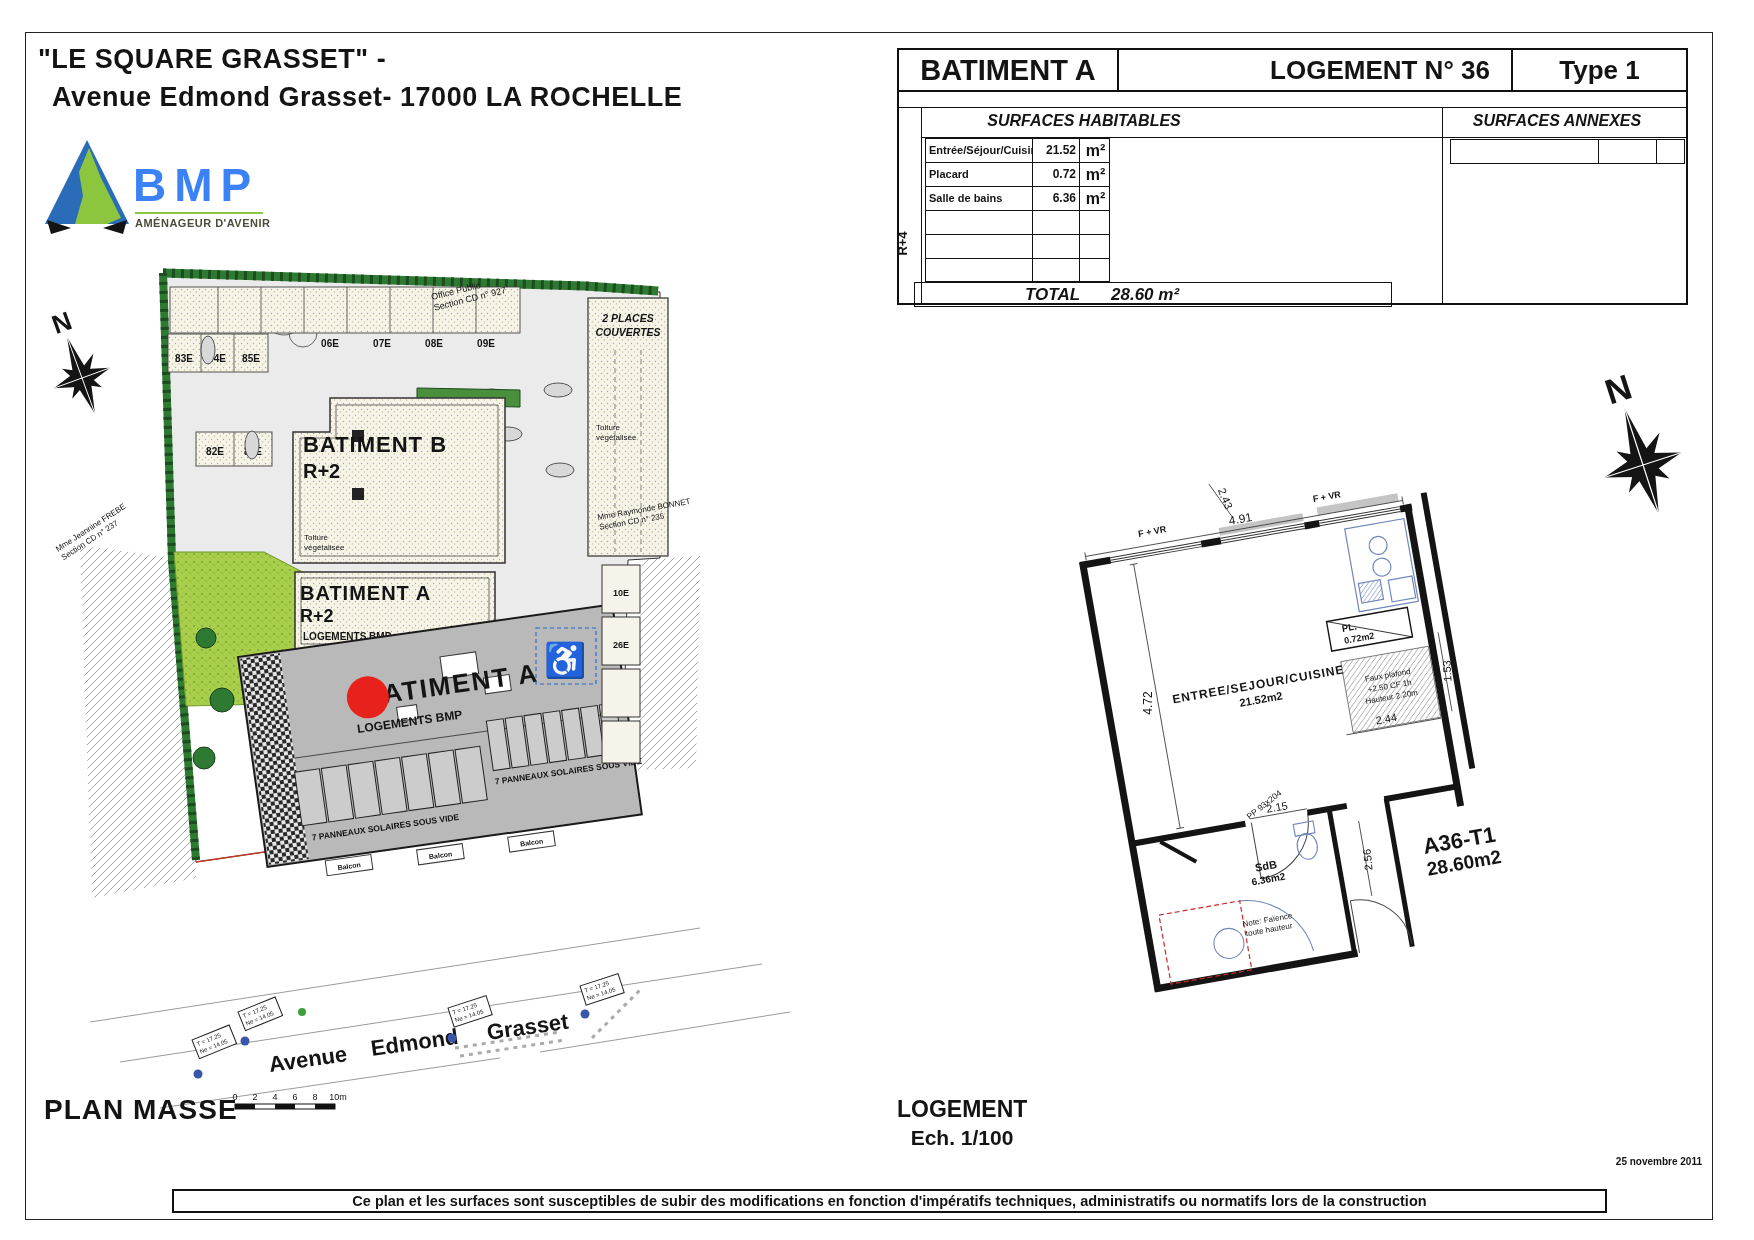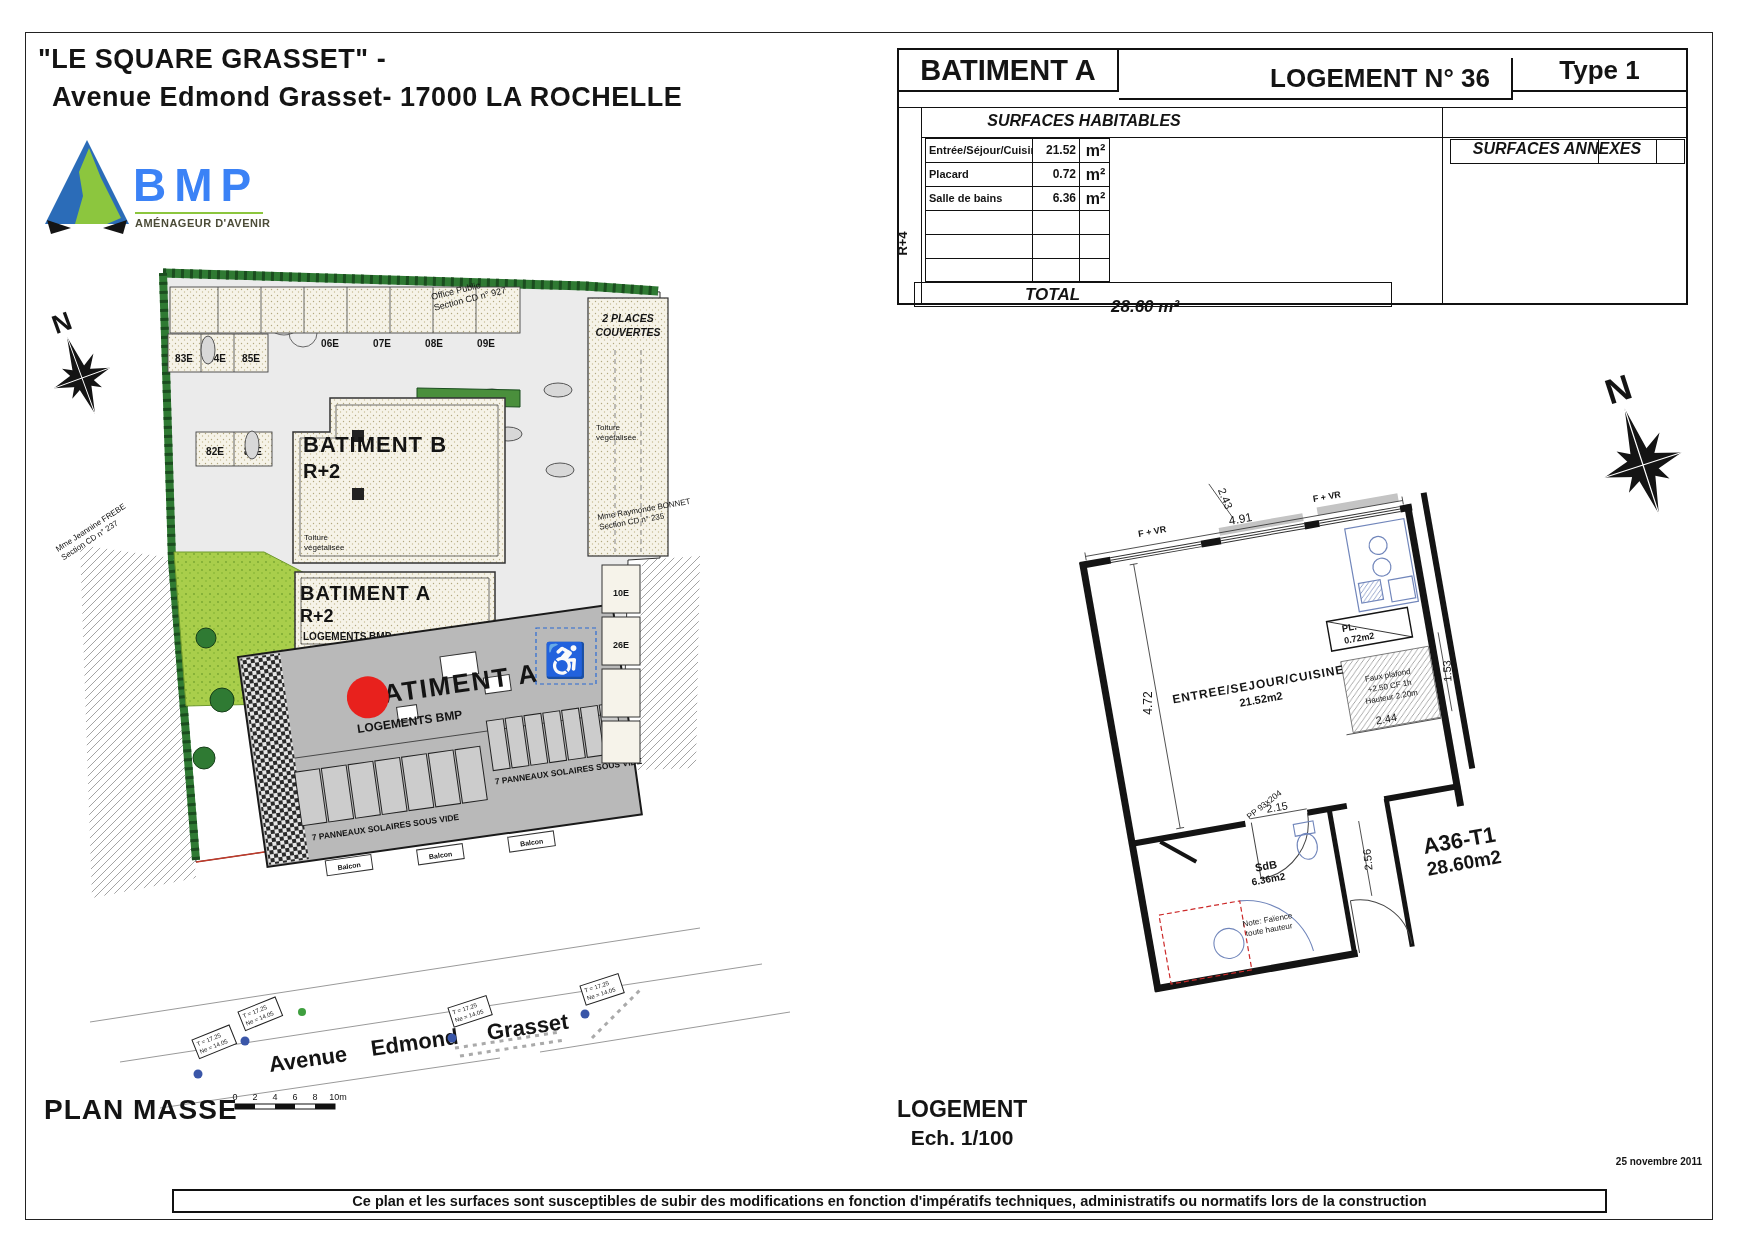--- a/index.html
+++ b/index.html
@@ -14,46 +14,46 @@
   #logo svg{position:absolute;left:0;top:20px;}
   #logo-name{position:absolute;left:88px;top:40px;font-size:46px;font-weight:bold;letter-spacing:8px;color:#3b82f6;}
   #logo-rule{position:absolute;left:90px;top:94px;width:128px;height:0;border-top:2px solid #8cc63e;}
   #logo-tagline{position:absolute;left:90px;top:99px;font-size:11px;font-weight:bold;color:#4c4c38;letter-spacing:.5px;}
   
   #tbl{left:897px;top:48px;width:791px;height:257px;border:2px solid #111;box-sizing:border-box;}
   #tbl div{box-sizing:border-box;position:absolute;}
   .b1c1{left:0;top:0;width:220px;height:42px;border-right:2px solid #111;border-bottom:2px solid #111;
         font-size:29px;font-weight:bold;text-align:center;line-height:40px;}
   .b1c2{left:220px;top:0;width:394px;height:42px;border-right:2px solid #111;border-bottom:2px solid #111;
-        font-size:26px;font-weight:bold;text-align:center;line-height:40px;padding-left:130px;margin-top:8px;}
+        font-size:26px;font-weight:bold;text-align:center;line-height:40px;padding-left:130px;}
   .b1c3{left:614px;top:0;right:0;height:42px;border-bottom:2px solid #111;
         font-size:26px;font-weight:bold;text-align:center;line-height:40px;}
   .band2{left:0;top:42px;width:100%;height:16px;border-bottom:1.5px solid #111;}
   .r4col{left:0;top:58px;width:23px;bottom:0;border-right:1.5px solid #111;}
   .r4col span{position:absolute;left:-9px;top:128px;transform:rotate(-90deg);
         font-size:13px;font-weight:bold;white-space:nowrap;}
   .divmid{left:543px;top:58px;bottom:0;width:0;border-left:1.5px solid #111;}
   .habhead{left:23px;top:58px;width:520px;height:30px;border-bottom:1.5px solid #111;}
   .habtext{left:60px;top:62px;width:250px;text-align:center;font-style:italic;font-weight:bold;font-size:16px;}
   .annhead{left:543px;top:58px;right:0;height:30px;border-bottom:1.5px solid #111;}
-  .anntext{left:548px;top:62px;width:220px;text-align:center;font-style:italic;font-weight:bold;font-size:16px;margin-top:28px;}
+  .anntext{left:548px;top:62px;width:220px;text-align:center;font-style:italic;font-weight:bold;font-size:16px;}
   .subtbl{left:26px;top:88px;width:185px;height:144px;border:1.5px solid #111;}
   .srow{left:0;width:100%;height:24px;border-bottom:1px solid #111;}
   .srow.last{border-bottom:none;}
   .sl{left:0;top:0;width:107px;height:100%;border-right:1px solid #111;font-size:11px;font-weight:bold;
       line-height:23px;padding-left:3px;white-space:nowrap;overflow:hidden;}
   .sv{left:107px;top:0;width:47px;height:100%;border-right:1px solid #111;font-size:12px;font-weight:bold;
       line-height:23px;text-align:right;padding-right:3px;}
   .su{left:154px;top:0;width:31px;height:100%;font-size:16px;font-weight:bold;line-height:23px;text-align:center;}
   .annrow{left:551px;top:89px;width:235px;height:25px;border:1.5px solid #111;}
   .ad1{left:147px;top:0;width:0;height:100%;border-left:1px solid #111;}
   .ad2{left:205px;top:0;width:0;height:100%;border-left:1px solid #111;}
   .totrow{left:15px;top:232px;width:478px;height:25px;border:1.5px solid #111;}
   .totlabel{left:110px;top:2px;font-size:17px;font-weight:bold;font-style:italic;}
-  .totval{left:196px;top:2px;font-size:17px;font-weight:bold;font-style:italic;margin-top:12px;}
+  .totval{left:196px;top:2px;font-size:17px;font-weight:bold;font-style:italic;}
   
   #planmasse{left:44px;top:1094px;font-size:28px;font-weight:bold;letter-spacing:1px;}
   #logtitle{left:897px;top:1096px;width:130px;text-align:center;font-size:23px;font-weight:bold;}
   #logscale{left:897px;top:1126px;width:130px;text-align:center;font-size:21px;font-weight:bold;}
   #datebox{left:1490px;top:1156px;width:212px;text-align:right;font-size:10px;font-weight:bold;}
   #discl{left:172px;top:1189px;width:1435px;height:24px;border:2px solid #111;box-sizing:border-box;
          text-align:center;font-size:14.5px;font-weight:bold;line-height:20px;}
   #drawing{left:0;top:0;}
   svg{font-family:"Liberation Sans",sans-serif;}
   text{fill:#141414;}

